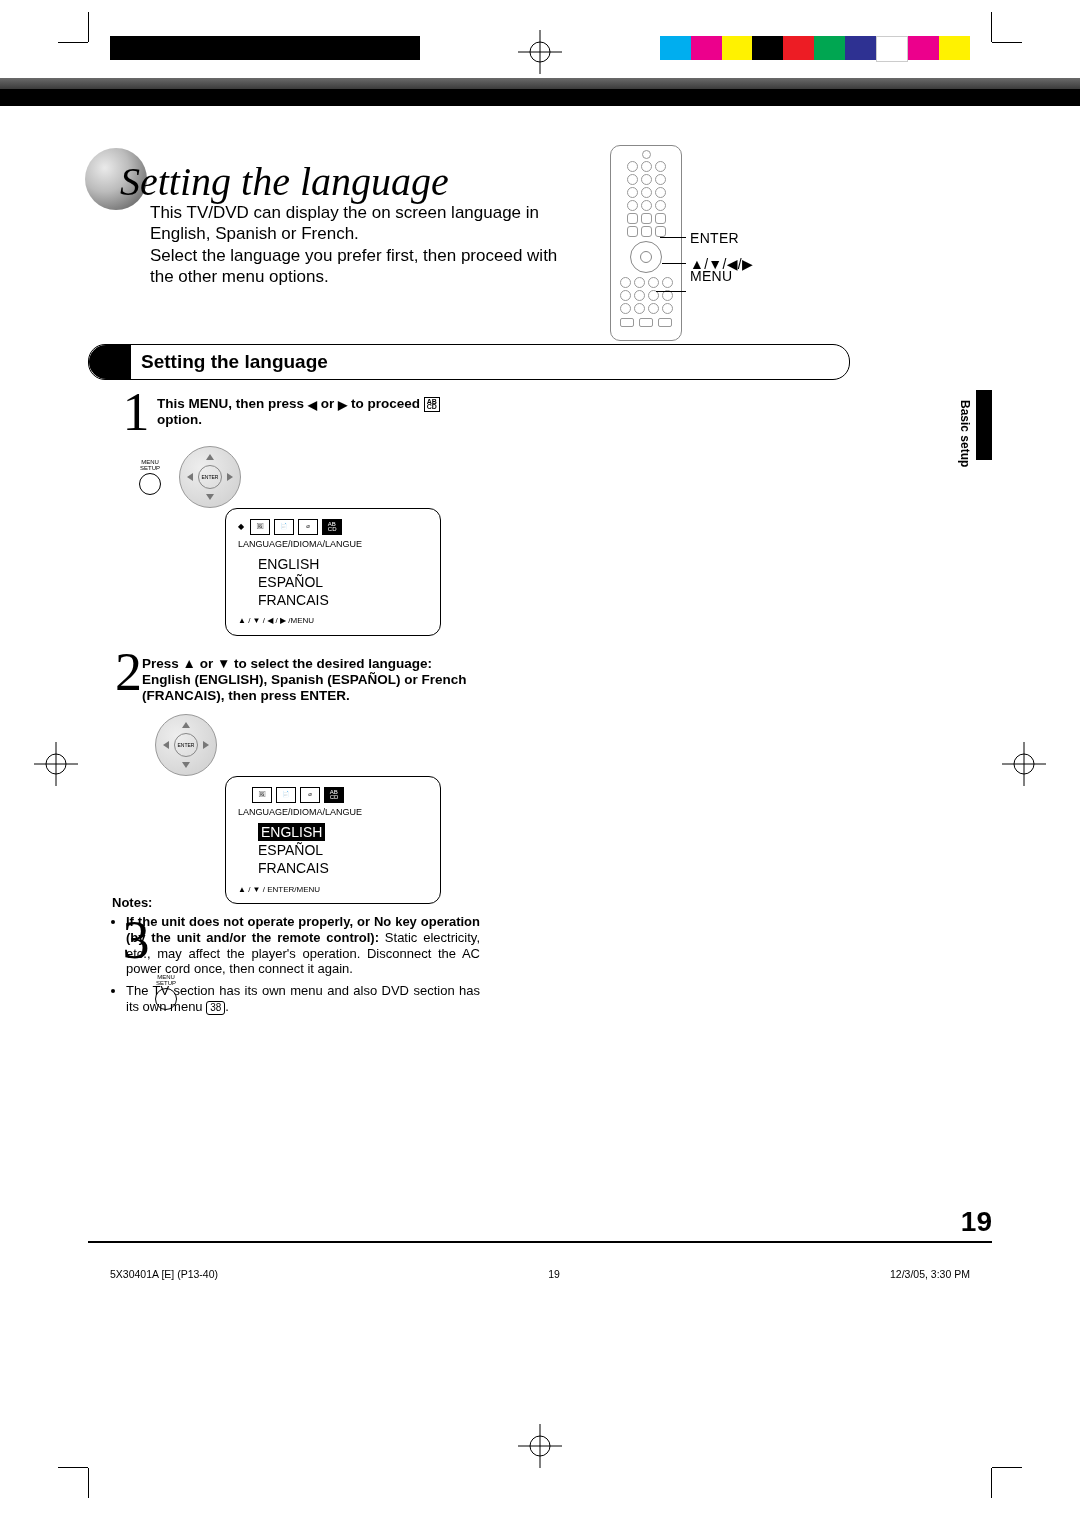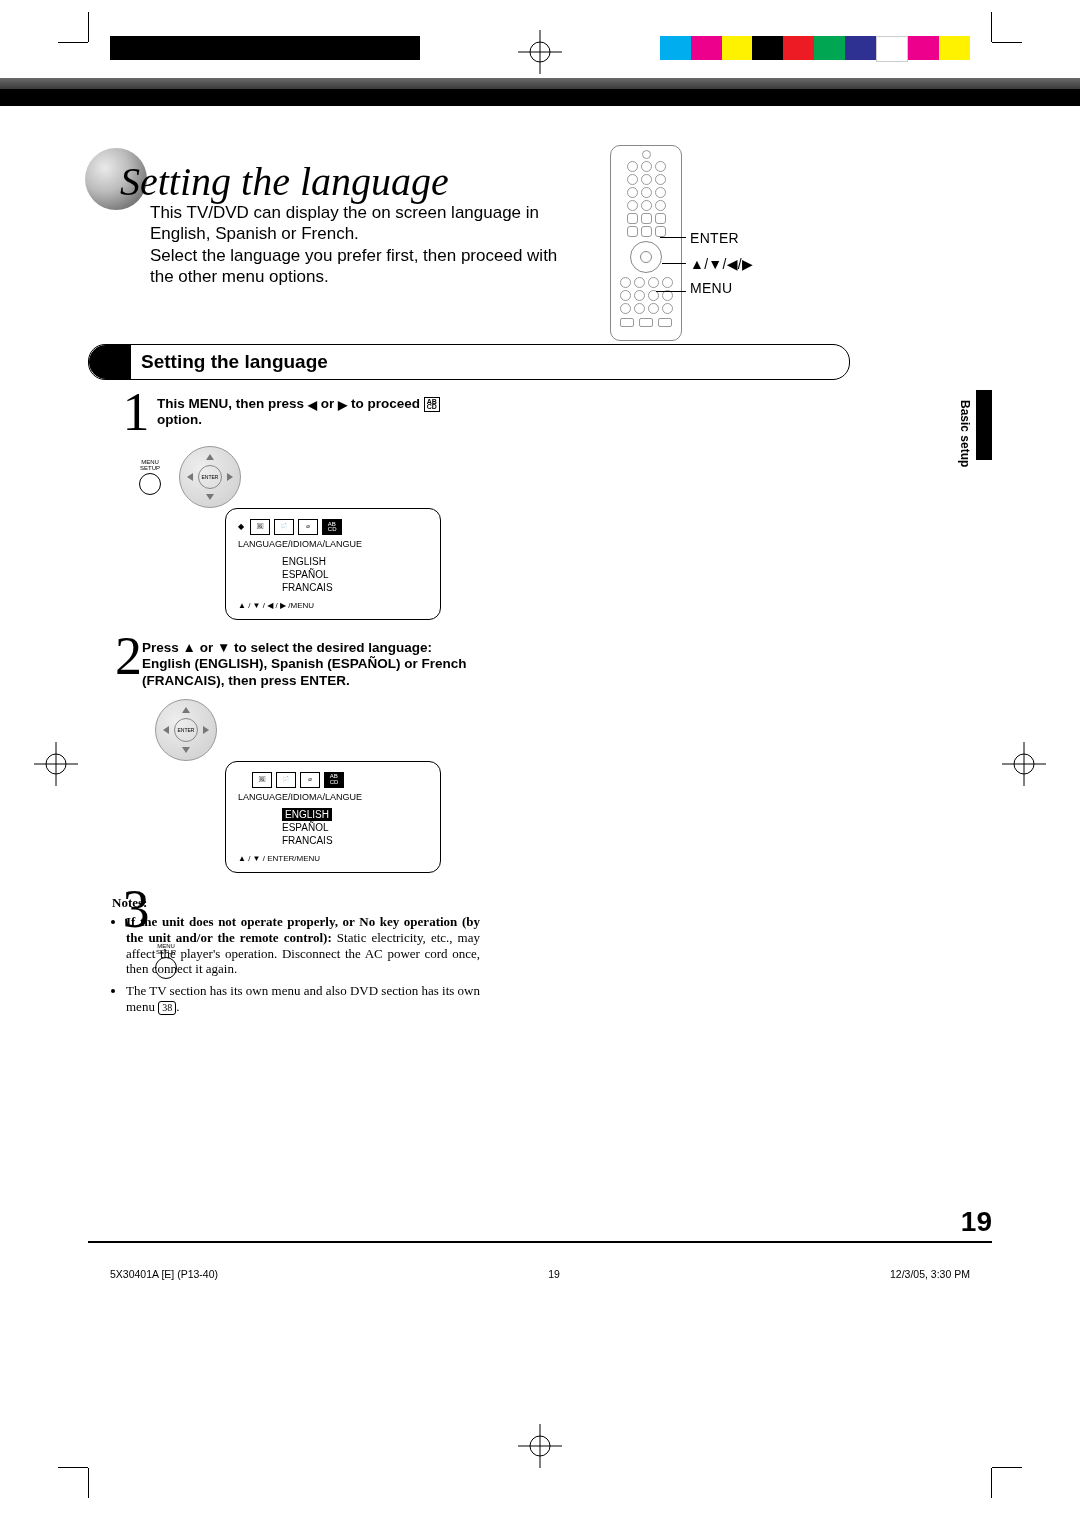--- a/index.html
+++ b/index.html
@@ -105,21 +105,21 @@
   .remote-dpad::after{
     content:""; position:absolute; inset:9px; border:1px solid #888; border-radius:50%;
   }
   .remote-bottom-row { display:flex; gap:5px; margin-top:2px;}
   .rrect{width:12px;height:7px;border:1px solid #999;border-radius:2px;}
   .remote-labels{
     position:absolute; left:690px; font-size:14px; letter-spacing:0.3px;
   }
   .rl-enter { top:230px; }
   .rl-arrows { top:256px; display:flex; align-items:center; gap:1px;}
-  .rl-menu { top:280px; }
+  .rl-menu { top:268px; }
   .remote-leader { position:absolute; width:1px; background:#000; }
   .remote-leader.h { height:1px; width:auto; background:#000; }
 
   
   .section-bar {
     position: absolute;
     left: 88px; top: 344px;
     width: 760px; height: 34px;
     display:flex; align-items:center;
     border:1px solid #000;
@@ -188,31 +188,31 @@
     border:1.5px solid #000; border-radius:12px; width:190px;
     font-size:9px; padding:10px 12px 8px 12px; margin: -4px 0 14px 110px;
     line-height:1.3;
   }
   .osd .tabrow{display:flex;gap:4px;align-items:center;margin-bottom:4px;}
   .osd .tab{width:18px;height:14px;border:1px solid #000;display:flex;align-items:center;justify-content:center;font-size:6px;}
   .osd .sel{background:#000;color:#fff;}
   .osd .arrow-ind{display:inline-flex;gap:1px;margin-right:2px;}
   .osd .arrow-ind span{font-size:8px;}
   .osd .lang-list{margin:4px 0 4px 20px;}
-  .osd .lang-list div{font-size:10px;margin-left:24px;}
+  .osd .lang-list div{font-size:14px;}
   .osd .lang-list .hl{background:#000;color:#fff;display:inline-block;padding:0 3px;}
   .osd .footer{font-size:9px;margin-top:6px;}
   .osd .footer .sym{font-size:8px;}
 
   .illus-row{display:flex;align-items:center;gap:18px;margin:8px 0 4px 24px;}
 
   
   .notes{
     position:absolute; left:112px; top:895px; width:368px;
-    font-size:13px; line-height:1.22;font-family:Liberation Serif, serif;
+    font-size:13px; line-height:1.22;
   }
   .notes .hdr{font-weight:bold;margin-bottom:3px;}
   .notes ul{margin:0;padding-left:14px;}
   .notes li{margin-bottom:6px; text-align:justify;}
   .notes .pgref{display:inline-block;border:1px solid #000;border-radius:3px;font-size:10px;padding:0 3px;line-height:1.2;vertical-align:baseline;}
 
   
   .side-tab-block{
     position:absolute; right:88px; top:390px;
     width:16px; height:70px;

